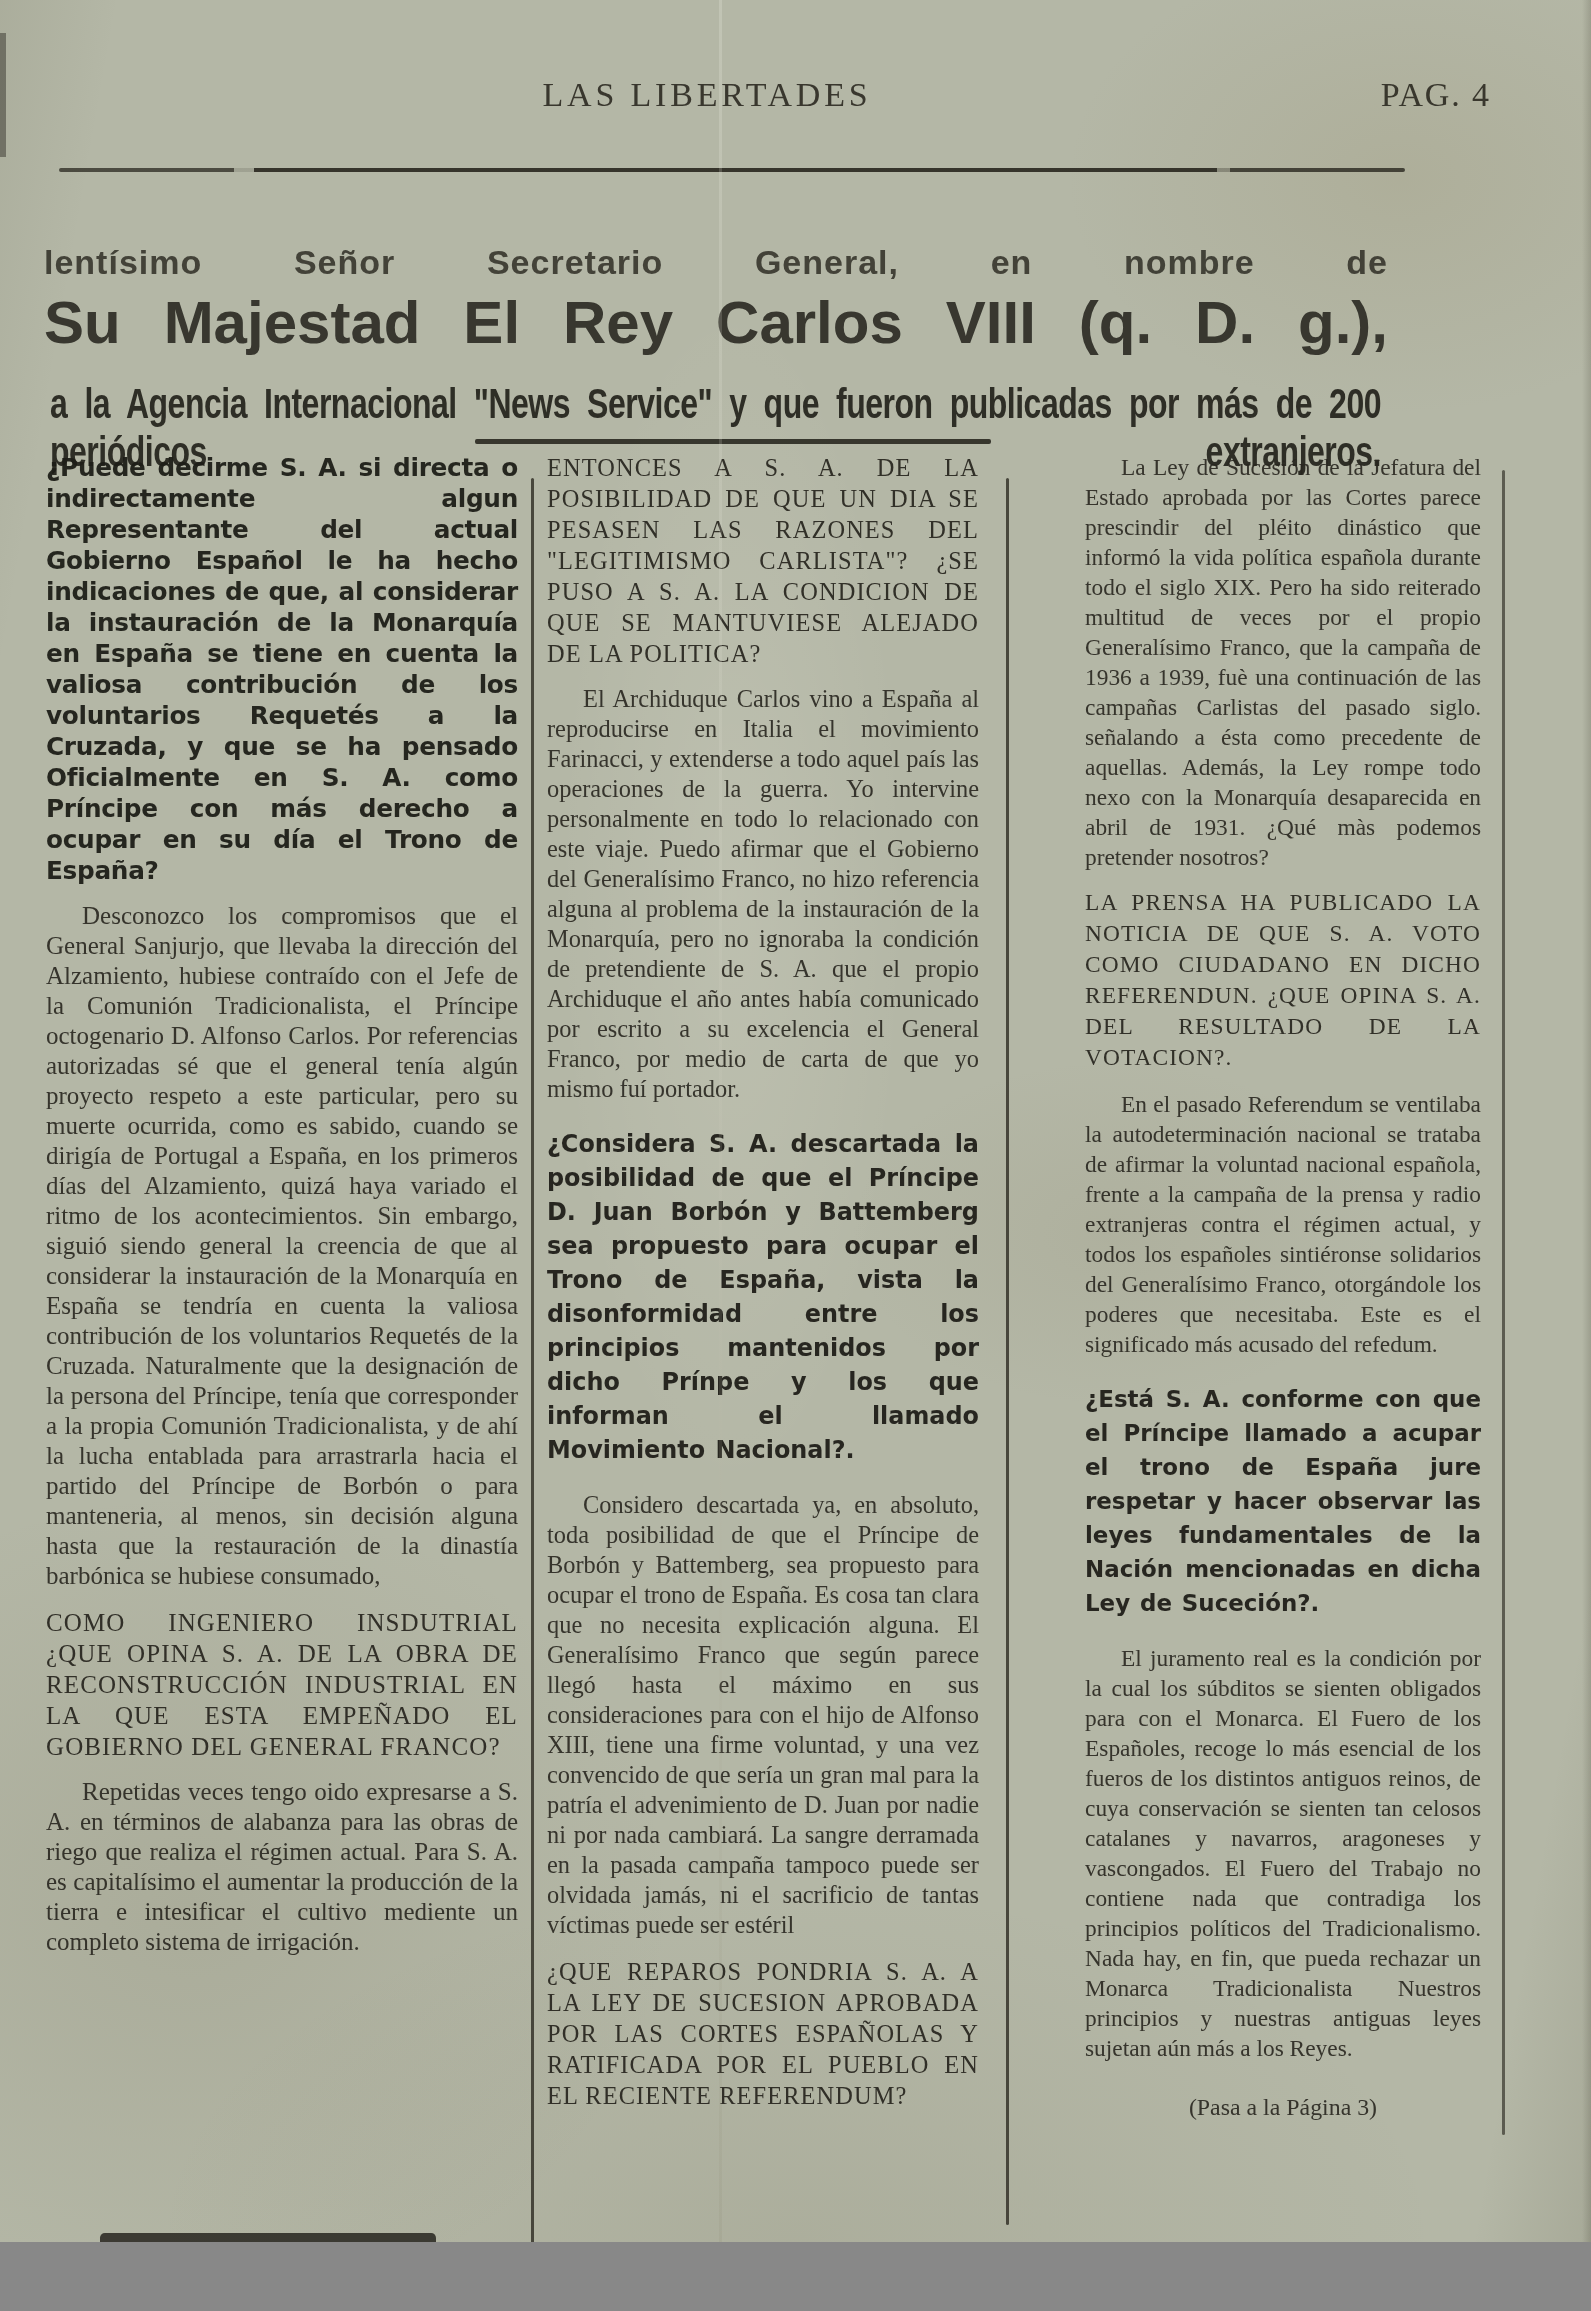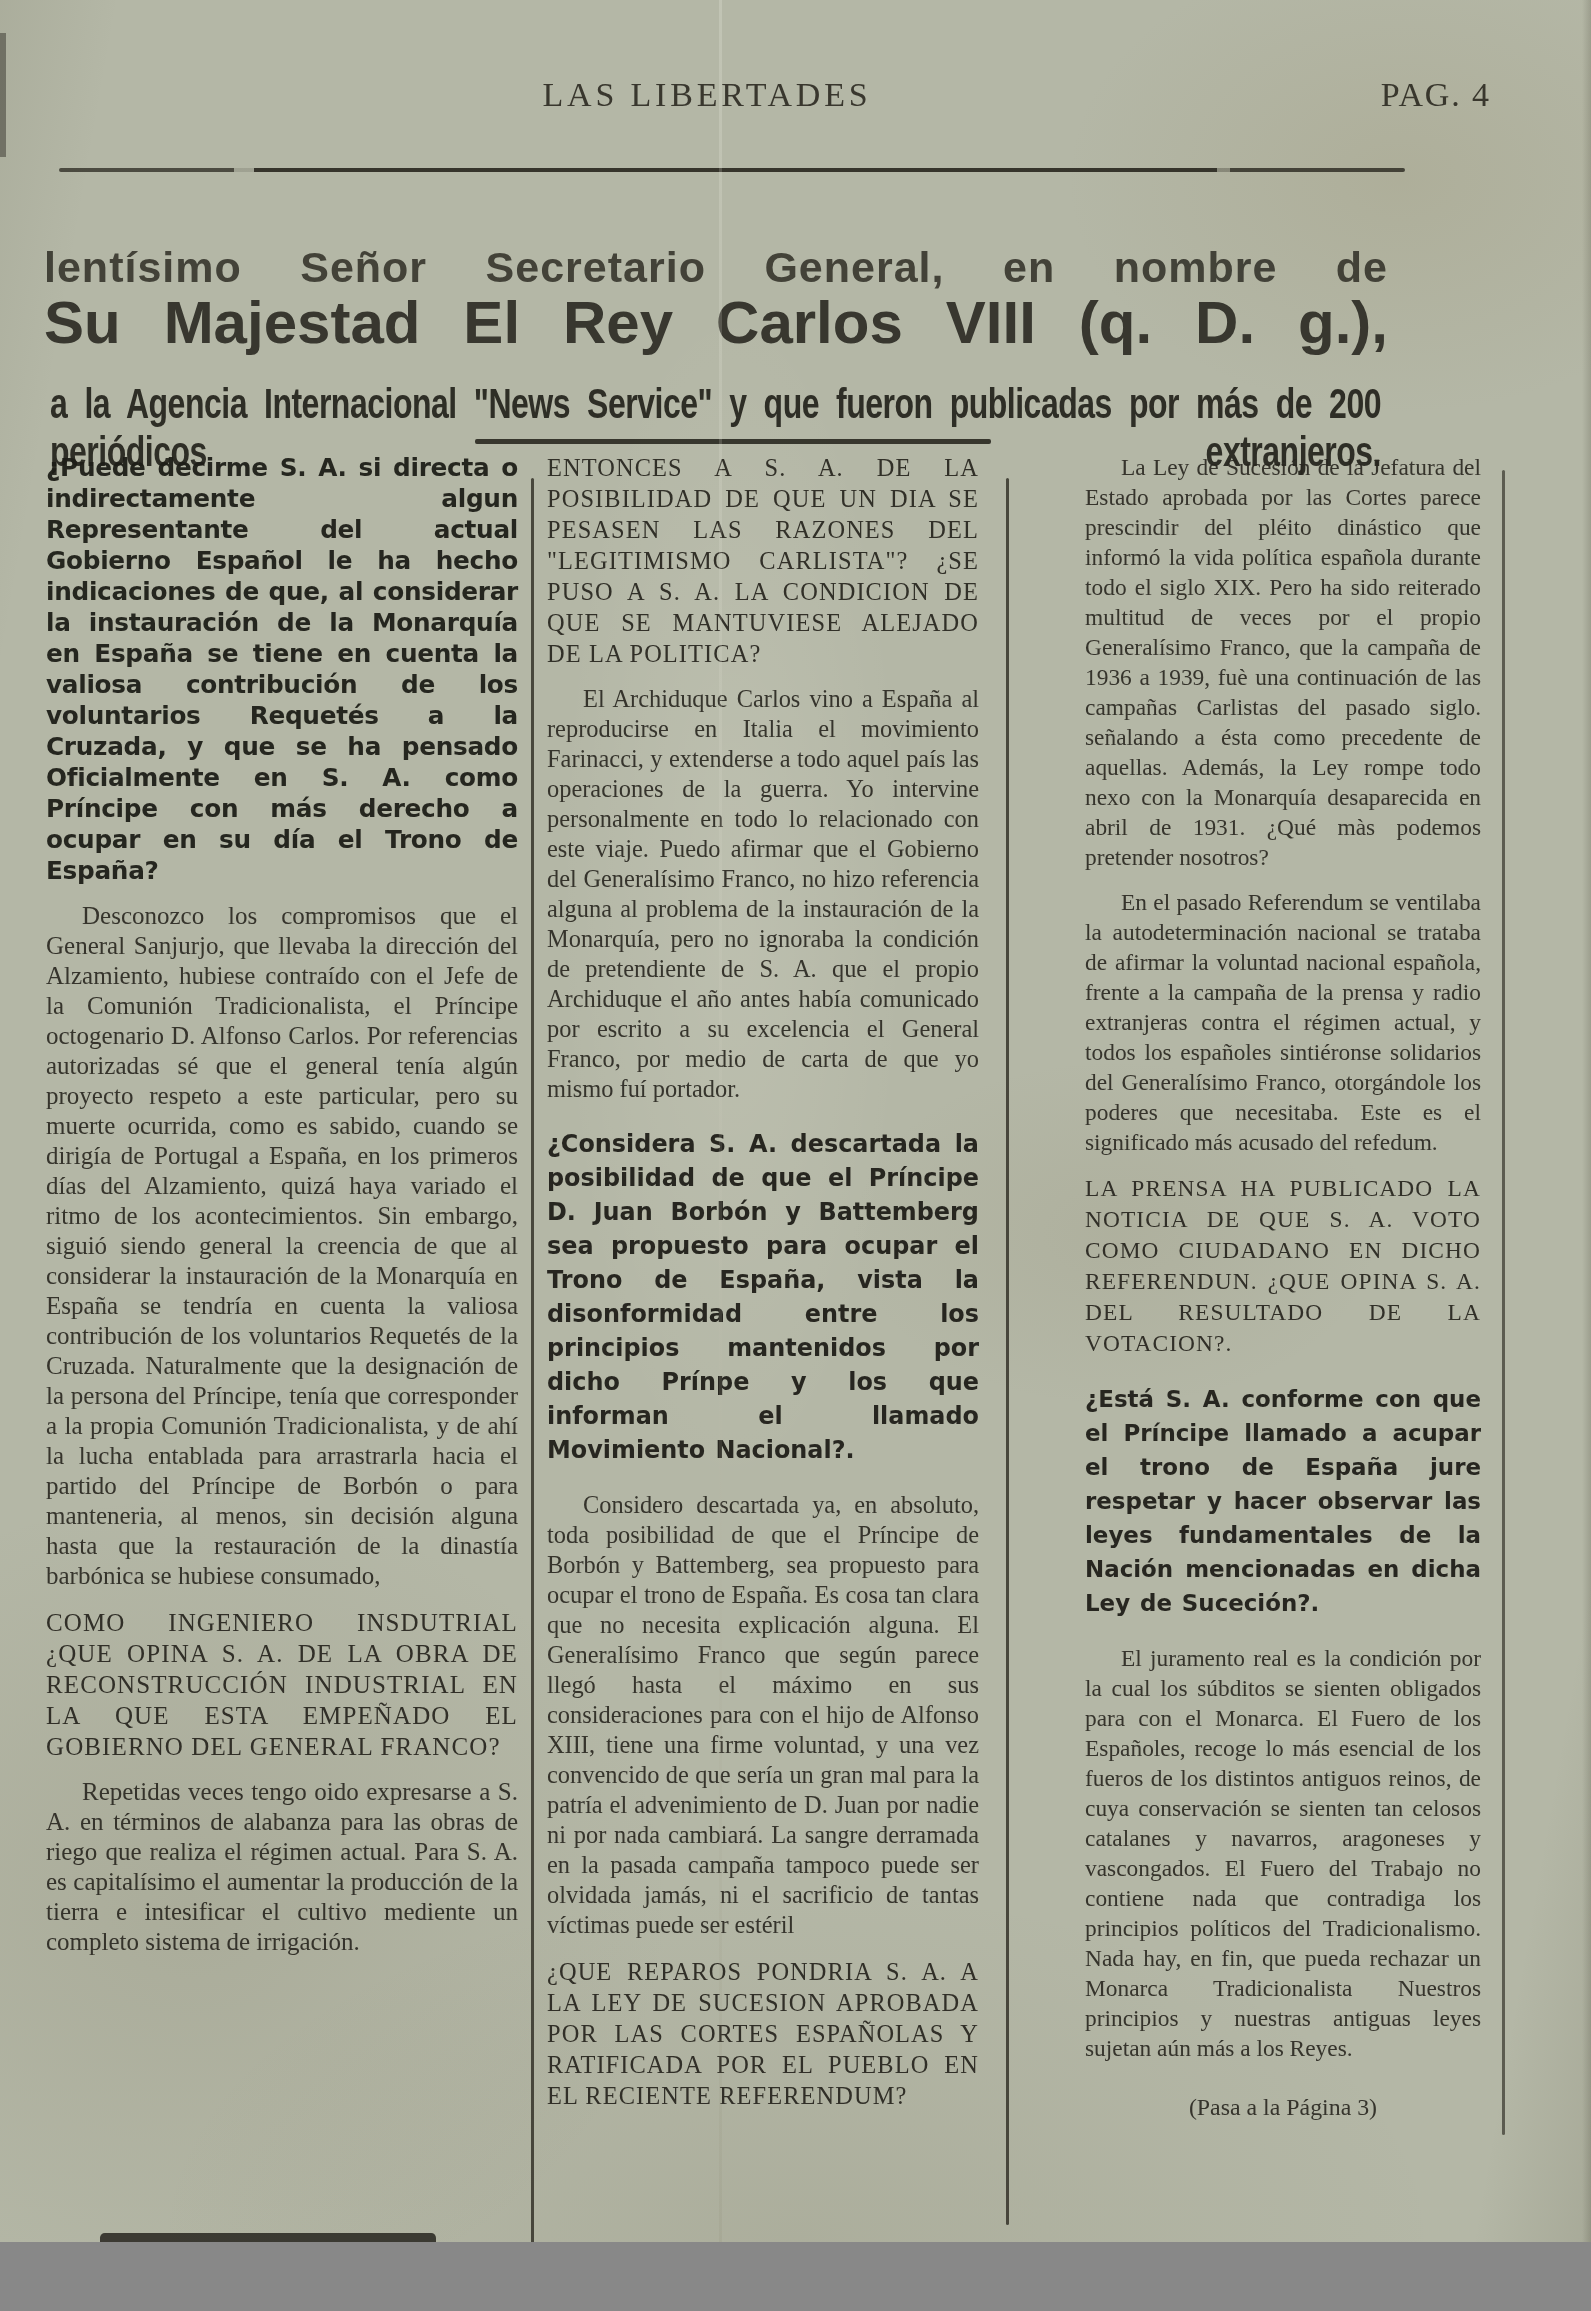--- a/index.html
+++ b/index.html
@@ -38,21 +38,21 @@
   .hl{
     position:absolute;left:44px;width:1344px;
     font-family:"Liberation Sans", sans-serif;
     font-weight:700;
     color:rgba(48,47,39,0.86);
     text-align:justify;
     white-space:normal;
   }
   .hl:after{content:"";display:inline-block;width:100%;}
   .hl1{top:187px;font-size:43px;letter-spacing:1px;}
-  .hl2{top:243px;font-size:43px;letter-spacing:1px;}
+  .hl2{top:243px;font-size:34px;letter-spacing:1px;}
   .hl3{top:288px;font-size:60px;letter-spacing:0px;color:rgba(42,41,34,0.9);}
   .subhead{
     position:absolute;top:380px;left:50px;width:1331px;
     font-family:"Liberation Sans", sans-serif;
     font-weight:700;font-size:32px;letter-spacing:-0.5px;
     color:rgba(35,34,27,0.92);
     transform:scaleY(1.3);transform-origin:top left;
     text-align:justify;
   }
   .subhead:after{content:"";display:inline-block;width:100%;}
@@ -125,22 +125,22 @@
   <div class="col col2">
       <p class="para caps">ENTONCES A S. A. DE LA POSIBILIDAD DE QUE UN DIA SE PESASEN LAS RAZONES DEL "LEGITIMISMO CARLISTA"? ¿SE PUSO A S. A. LA CONDICION DE QUE SE MANTUVIESE ALEJADO DE LA POLITICA?</p>
       <p class="para body">El Archiduque Carlos vino a España al reproducirse en Italia el movimiento Farinacci, y extenderse a todo aquel país las operaciones de la guerra. Yo intervine personalmente en todo lo relacionado con este viaje. Puedo afirmar que el Gobierno del Generalísimo Franco, no hizo referencia alguna al problema de la instauración de la Monarquía, pero no ignoraba la condición de pretendiente de S. A. que el propio Archiduque el año antes había comunicado por escrito a su excelencia el General Franco, por medio de carta de que yo mismo fuí portador.</p>
       <p class="para boldq">¿Considera S. A. descartada la posibilidad de que el Príncipe D. Juan Borbón y Battemberg sea propuesto para ocupar el Trono de España, vista la disonformidad entre los principios mantenidos por dicho Prínpe y los que informan el llamado Movimiento Nacional?.</p>
       <p class="para body">Considero descartada ya, en absoluto, toda posibilidad de que el Príncipe de Borbón y Battemberg, sea propuesto para ocupar el trono de España. Es cosa tan clara que no necesita explicación alguna. El Generalísimo Franco que según parece llegó hasta el máximo en sus consideraciones para con el hijo de Alfonso XIII, tiene una firme voluntad, y una vez convencido de que sería un gran mal para la patría el advenimiento de D. Juan por nadie ni por nada cambiará. La sangre derramada en la pasada campaña tampoco puede ser olvidada jamás, ni el sacrificio de tantas víctimas puede ser estéril</p>
       <p class="para caps">¿QUE REPAROS PONDRIA S. A. A LA LEY DE SUCESION APROBADA POR LAS CORTES ESPAÑOLAS Y RATIFICADA POR EL PUEBLO EN EL RECIENTE REFERENDUM?</p>
     </div>
   <div class="vrule vrule-b"></div>
   <div class="col col3">
       <p class="para body">La Ley de Sucesión de la Jefatura del Estado aprobada por las Cortes parece prescindir del pléito dinástico que informó la vida política española durante todo el siglo XIX. Pero ha sido reiterado multitud de veces por el propio Generalísimo Franco, que la campaña de 1936 a 1939, fuè una continuación de las campañas Carlistas del pasado siglo. señalando a ésta como precedente de aquellas. Además, la Ley rompe todo nexo con la Monarquía desaparecida en abril de 1931. ¿Qué màs podemos pretender nosotros?</p>
+      <p class="para caps">LA PRENSA HA PUBLICADO LA NOTICIA DE QUE S. A. VOTO COMO CIUDADANO EN DICHO REFERENDUN. ¿QUE OPINA S. A. DEL RESULTADO DE LA VOTACION?.</p>
       <p class="para body">En el pasado Referendum se ventilaba la autodeterminación nacional se trataba de afirmar la voluntad nacional española, frente a la campaña de la prensa y radio extranjeras contra el régimen actual, y todos los españoles sintiéronse solidarios del Generalísimo Franco, otorgándole los poderes que necesitaba. Este es el significado más acusado del refedum.</p>
-      <p class="para caps">LA PRENSA HA PUBLICADO LA NOTICIA DE QUE S. A. VOTO COMO CIUDADANO EN DICHO REFERENDUN. ¿QUE OPINA S. A. DEL RESULTADO DE LA VOTACION?.</p>
       <p class="para boldq">¿Está S. A. conforme con que el Príncipe llamado a acupar el trono de España jure respetar y hacer observar las leyes fundamentales de la Nación mencionadas en dicha Ley de Suceción?.</p>
       <p class="para body">El juramento real es la condición por la cual los súbditos se sienten obligados para con el Monarca. El Fuero de los Españoles, recoge lo más esencial de los fueros de los distintos antiguos reinos, de cuya conservación se sienten tan celosos catalanes y navarros, aragoneses y vascongados. El Fuero del Trabajo no contiene nada que contradiga los principios políticos del Tradicionalismo. Nada hay, en fin, que pueda rechazar un Monarca Tradicionalista Nuestros principios y nuestras antiguas leyes sujetan aún más a los Reyes.</p>
       <p class="para pasa">(Pasa a la Página 3)</p>
     </div>
   <div class="vrule vrule-c"></div>
 
   <div class="crease"></div>
   <div class="smudge-left"></div>
   <div class="smudge-bottom"></div>
   <div class="edge-right"></div>

